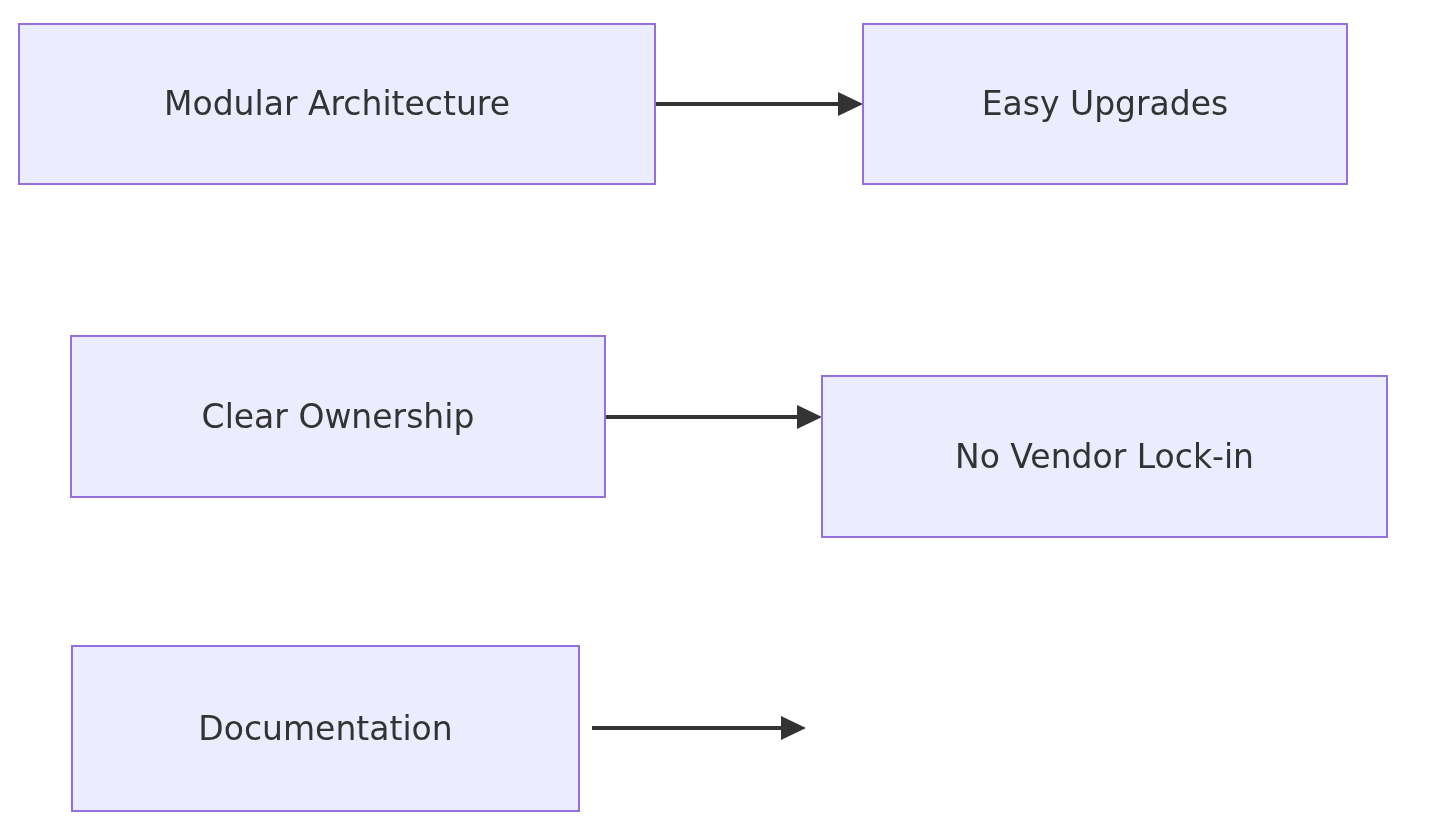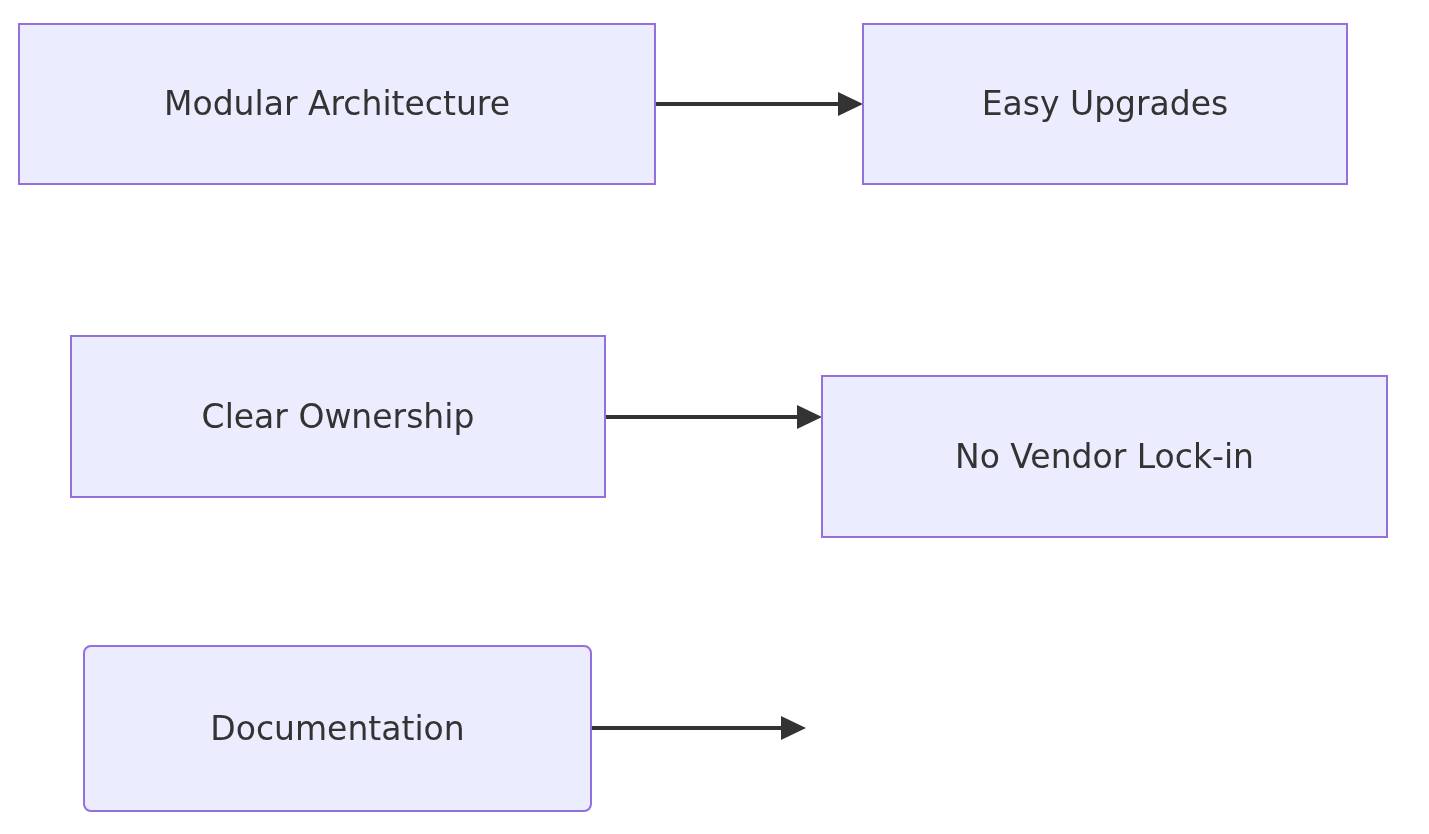--- a/index.html
+++ b/index.html
@@ -81,21 +81,21 @@
     <span class="node-label">Clear Ownership</span>
   </div>
   <div class="edge" style="left:606px; top:405px; width:215px;">
     <div class="edge-line"></div>
     <div class="edge-head"></div>
   </div>
   <div class="node" style="left:821px; top:335px; width:567px; height:163px;margin-top:40px;">
     <span class="node-label">No Vendor Lock-in</span>
   </div>
 
-  <div class="node" style="left:83px; top:645px; width:509px; height:167px;border-radius:8px;">
+  <div class="node" style="left:71px; top:645px; width:509px; height:167px;">
     <span class="node-label">Documentation</span>
   </div>
   <div class="edge" style="left:592px; top:716px; width:213px;">
     <div class="edge-line"></div>
     <div class="edge-head"></div>
   </div>
 
 </div>
 
 </body></html>

